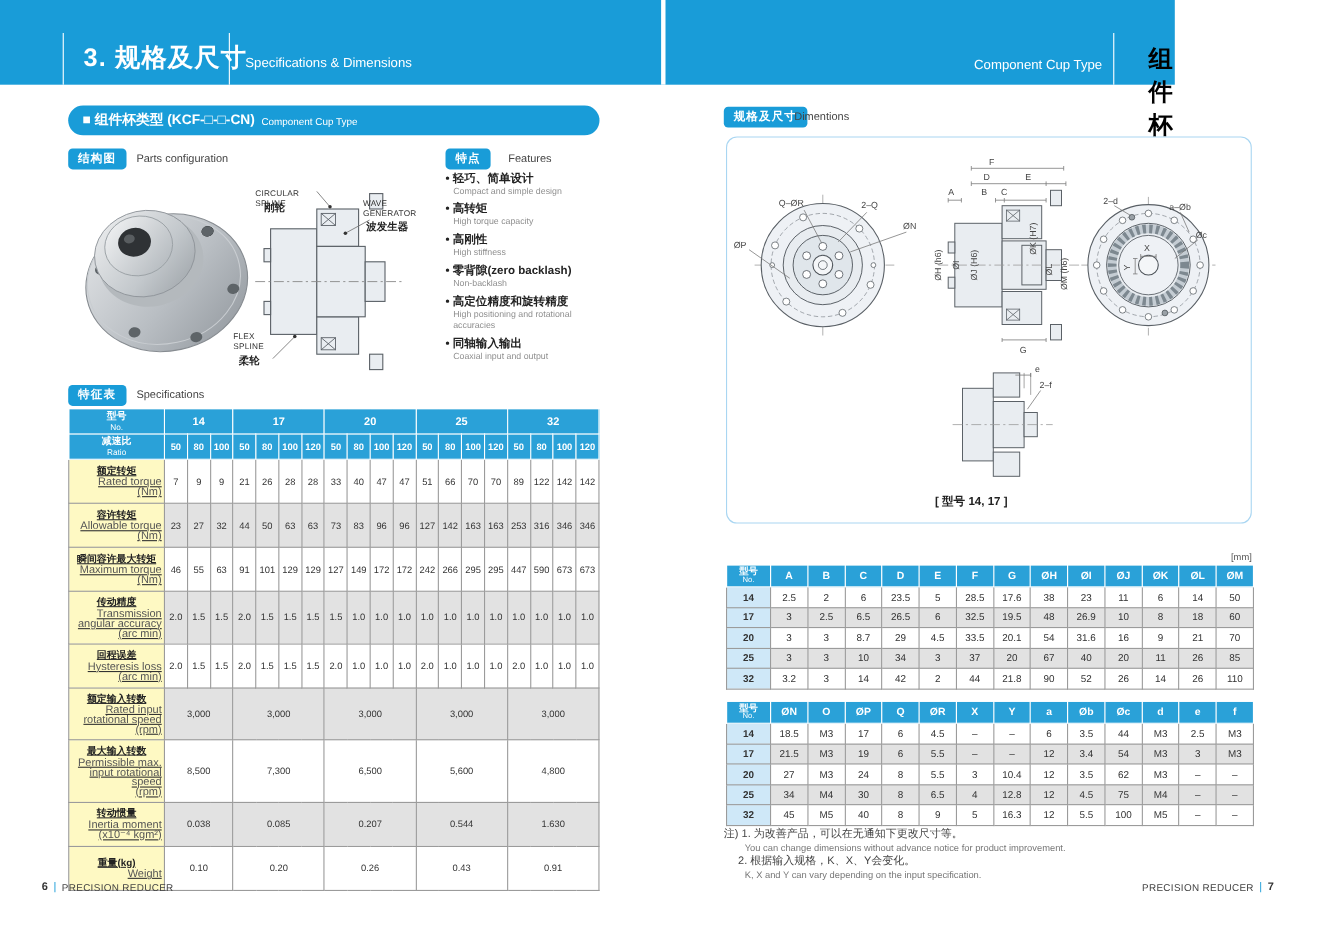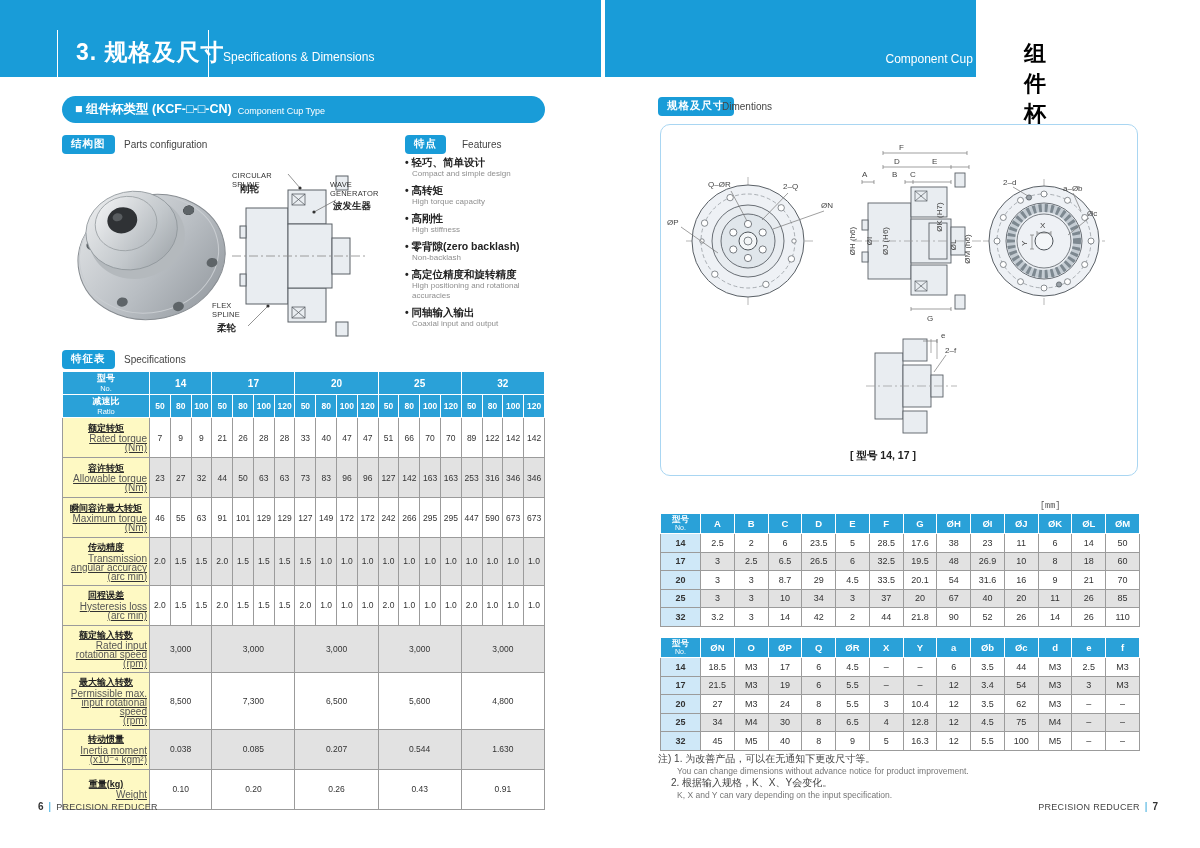--- a/index.html
+++ b/index.html
@@ -1,20 +1,20 @@
 <!DOCTYPE html>
 <html><head>
 <meta charset="utf-8">
 <style>
   * { margin:0; padding:0; box-sizing:border-box; }
   html,body { width:1200px; height:848px; background:#fff; font-family:"Liberation Sans","DejaVu Sans",sans-serif; color:#333; }
   .page { position:relative; width:1200px; height:848px; background:#ffffff; overflow:hidden; }
 
   
-  .topbar { position:absolute; left:0; top:0; width:976px; height:77px; background:#199cd8; }
+  .topbar { position:absolute; left:0; top:0; width:1068px; height:77px; background:#199cd8; }
   .tb-div { position:absolute; top:30px; bottom:0; width:1px; background:#ffffff; }
   .tb-gutter { position:absolute; top:0; bottom:0; width:4px; background:#ffffff; left:601px; }
   .tb-title-zh { position:absolute; left:76px; top:37px; font-size:23px; font-weight:bold; color:#fff; letter-spacing:1px; }
   .tb-title-en { position:absolute; left:223px; top:50px; font-size:12px; color:#fff; }
   .tb-right-en { position:absolute; left:850px; width:152px; top:52px; font-size:12px; color:#fff; text-align:right; }
   .tb-right-zh { position:absolute; left:1024px; top:39px; font-size:22px; font-weight:bold; color:#000000; letter-spacing:2px;text-align:right; }
 
   
   .section-bar { position:absolute; left:62px; top:96px; width:483px; height:27px; background:#199cd8; border-radius:14px; color:#fff; display:flex; align-items:center; padding-left:13px; }
   .st-zh { font-size:12.5px; font-weight:bold; }
@@ -42,21 +42,21 @@
   .spec .mhdr { font-size:10px; font-weight:bold; height:23px; }
   .spec .rhdr { font-size:8.5px; font-weight:bold; height:23px; }
   .spec .lbl { background:#fef9c3; padding:4px 2px;text-decoration:underline; }
   .spec .lbl .lz { font-size:9px; font-weight:bold; color:#222; line-height:11.5px; }
   .spec .lbl .le { font-size:10px; color:#555; line-height:9px;text-align:right; }
   .spec .val { font-size:8.5px; color:#333; background:#fff; height:40px; }
   .spec tr.shade .val { background:#e2e2e2; }
 
   
   .draw-box { position:absolute; left:660px; top:124px; width:478px; height:352px; border:1px solid #a9d6f2; border-radius:10px; background:#fff; }
-  .mm-note { position:absolute; left:1040px; top:501px; width:98px; font-size:8.5px; color:#555;font-family:Liberation Mono, monospace; }
+  .mm-note { position:absolute; left:1040px; top:501px; width:98px; text-align:right; font-size:8.5px; color:#555; }
 
   
   .dim { position:absolute; left:660px; width:480px; table-layout:fixed; border:1.5px solid #555; }
   .dim td { border:1px solid #9b9b9b; text-align:center; vertical-align:middle; font-size:9px; }
   .dim .dhdr { background:#2aa1d8; color:#fff; font-weight:bold; border:1px solid #fff; height:20px; font-size:9.5px; }
   .dim .dhdr .lz { font-size:8.5px; line-height:9.5px; }
   .dim .dhdr .le { font-size:7px; line-height:8px; font-weight:normal; }
   .dim .dmodel { background:#cfe8f8; font-weight:bold; color:#333; height:18.5px; }
   .dim .dval { background:#fff; color:#333; }
   .dim tr.shade .dval { background:#e2e2e2; }

